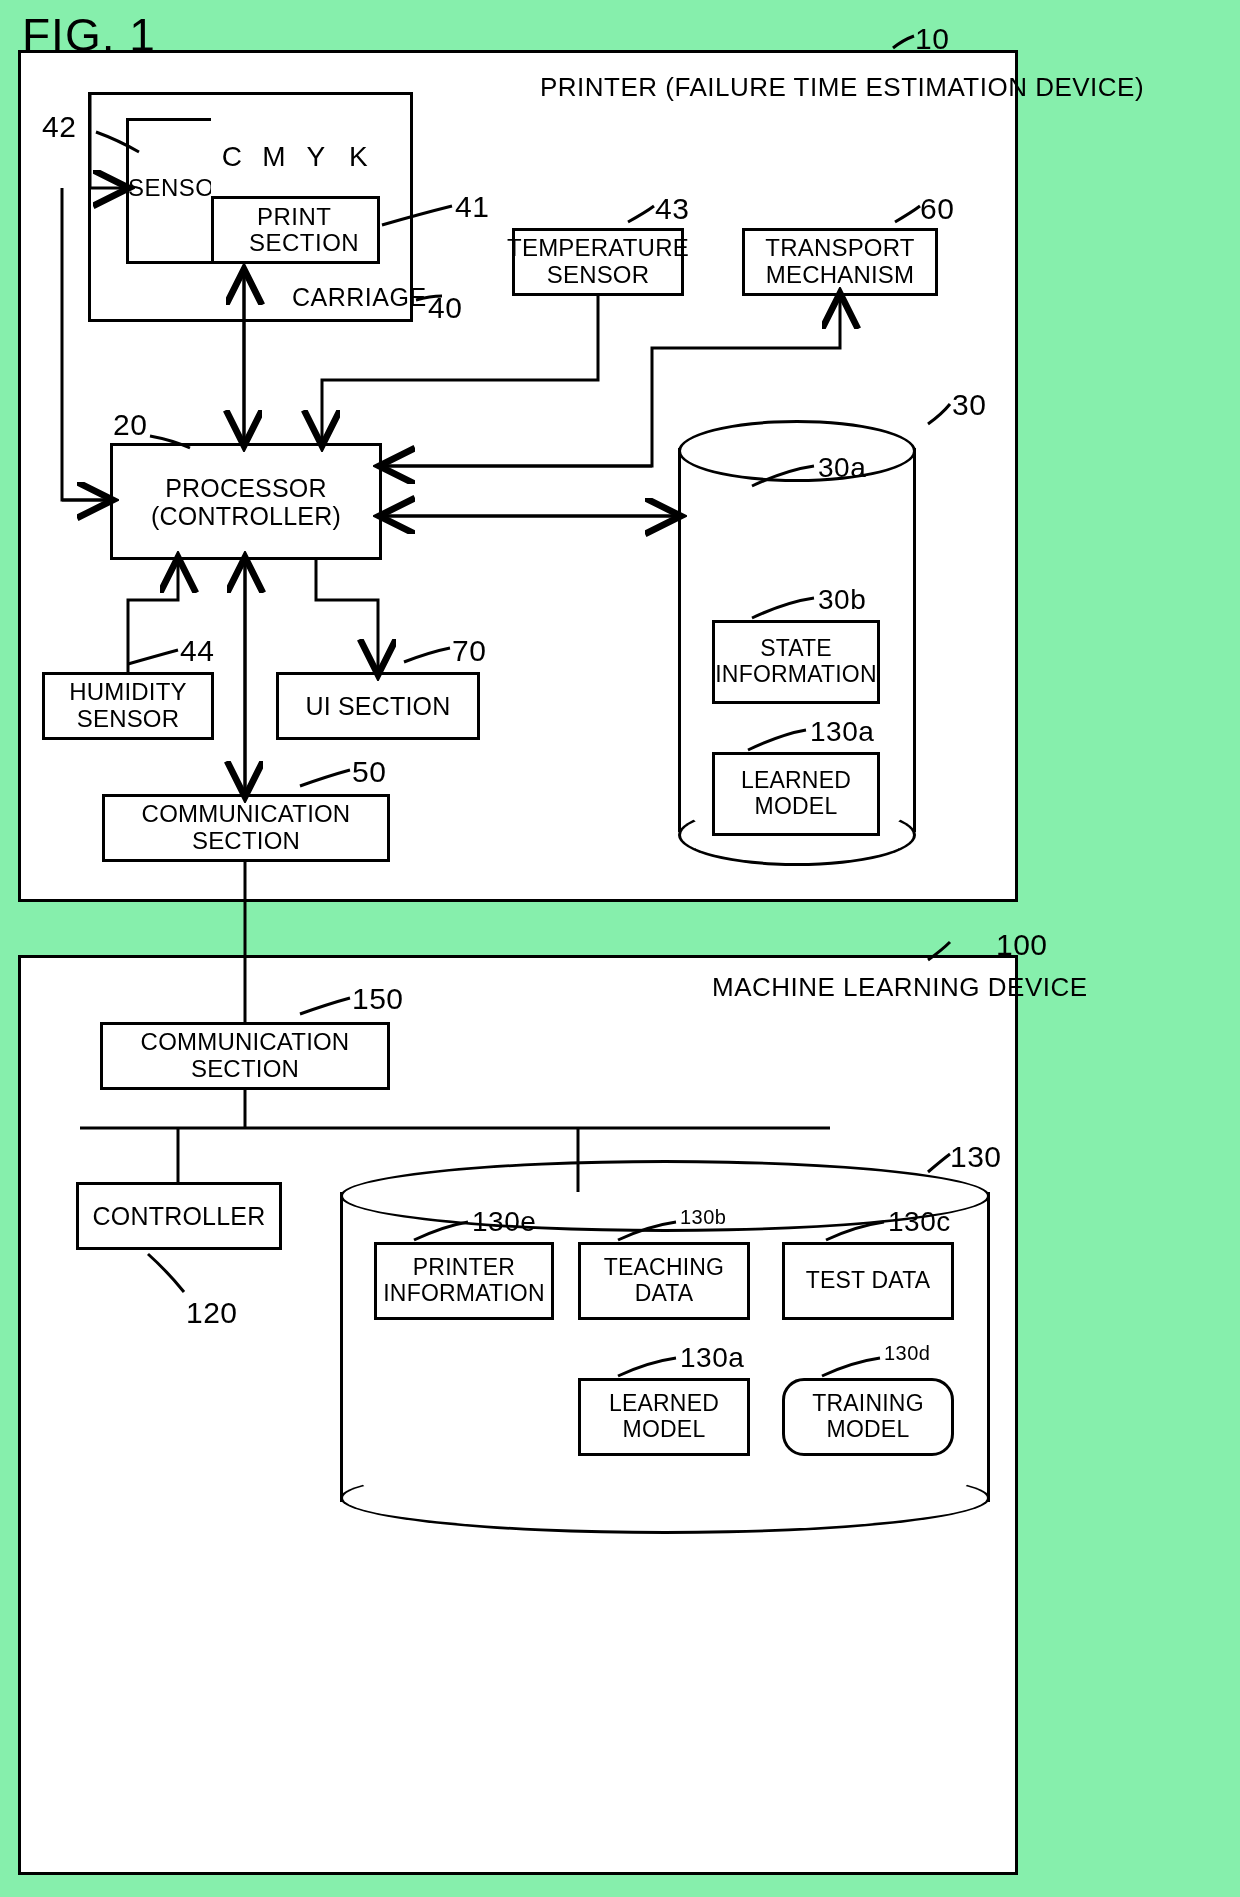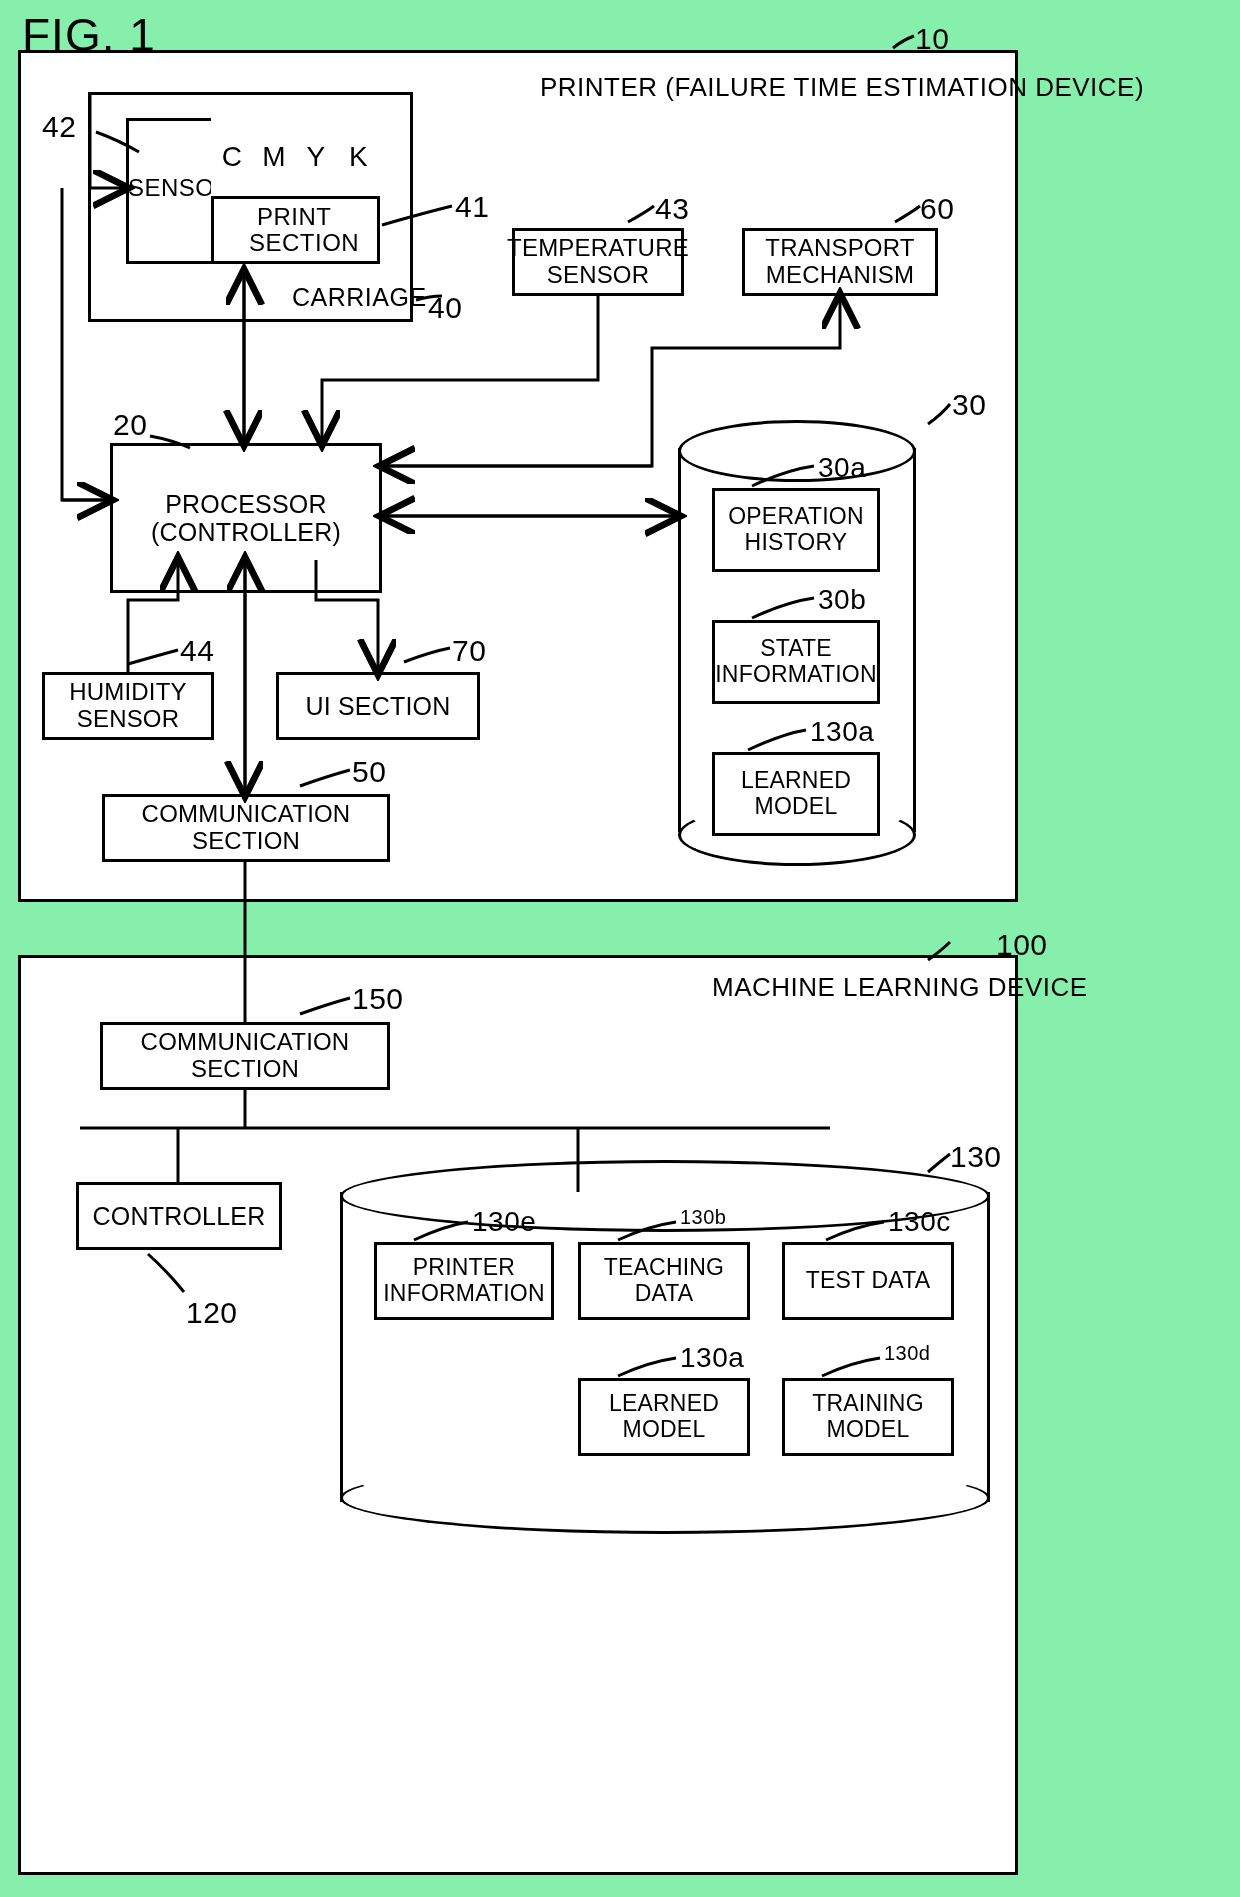--- a/index.html
+++ b/index.html
@@ -117,21 +117,21 @@
     <span>SENSOR</span>
   </div>
   <div class="ref" style="left:655px;top:192px;">43</div>
 
   <div class="box" style="left:742px;top:228px;width:196px;height:68px;font-size:24px;flex-direction:column;">
     <span>TRANSPORT</span>
     <span>MECHANISM</span>
   </div>
   <div class="ref" style="left:920px;top:192px;">60</div>
 
-  <div class="box" style="left:110px;top:443px;width:272px;height:150px;font-size:25px;flex-direction:column;">
+  <div class="box" style="left:110px;top:443px;width:272px;height:117px;font-size:25px;flex-direction:column;">
     <span>PROCESSOR</span>
     <span>(CONTROLLER)</span>
   </div>
   <div class="ref" style="left:113px;top:408px;">20</div>
 
   <div class="box" style="left:42px;top:672px;width:172px;height:68px;font-size:24px;flex-direction:column;">
     <span>HUMIDITY</span>
     <span>SENSOR</span>
   </div>
   <div class="ref" style="left:180px;top:634px;">44</div>
@@ -146,24 +146,20 @@
   <div class="ref" style="left:352px;top:755px;">50</div>
 
   <div class="cyl" style="left:678px;top:420px;width:238px;height:440px;">
     <div class="body" style="top:28px;height:384px;"></div>
     <div class="bot" style="top:384px;height:56px;"></div>
     <div class="cylmask" style="left:3px;right:3px;top:372px;height:18px;"></div>
     <div class="top" style="height:56px;"></div>
   </div>
   <div class="ref" style="left:952px;top:388px;">30</div>
 
-  <div class="box" style="left:712px;top:488px;width:168px;height:84px;font-size:23px;flex-direction:column;">
-    <span>OPERATION</span>
-    <span>HISTORY</span>
-  </div>
   <div class="ref" style="left:818px;top:452px;font-size:28px;">30a</div>
 
   <div class="box" style="left:712px;top:620px;width:168px;height:84px;font-size:23px;flex-direction:column;">
     <span>STATE</span>
     <span>INFORMATION</span>
   </div>
   <div class="ref" style="left:818px;top:584px;font-size:28px;">30b</div>
 
   <div class="box" style="left:712px;top:752px;width:168px;height:84px;font-size:23px;flex-direction:column;">
     <span>LEARNED</span>
@@ -208,21 +204,21 @@
     <span>TEST DATA</span>
   </div>
   <div class="ref" style="left:888px;top:1206px;font-size:28px;">130c</div>
 
   <div class="box" style="left:578px;top:1378px;width:172px;height:78px;font-size:23px;flex-direction:column;">
     <span>LEARNED</span>
     <span>MODEL</span>
   </div>
   <div class="ref" style="left:680px;top:1342px;font-size:28px;">130a</div>
 
-  <div class="box" style="left:782px;top:1378px;width:172px;height:78px;font-size:23px;flex-direction:column;">
+  <div class="box" style="left:782px;top:1378px;width:172px;height:78px;font-size:23px;flex-direction:column;border-radius:22px;">
     <span>TRAINING</span>
     <span>MODEL</span>
   </div>
   <div class="ref" style="left:884px;top:1342px;font-size:20px;">130d</div>
 
   <svg class="ov" viewBox="0 0 1240 1897">
     <defs>
       <marker id="ah" markerWidth="14" markerHeight="14" refX="11" refY="6" orient="auto">
         <path d="M0,0 L12,6 L0,12" fill="none" stroke="#000" stroke-width="2.2"></path>
       </marker>

